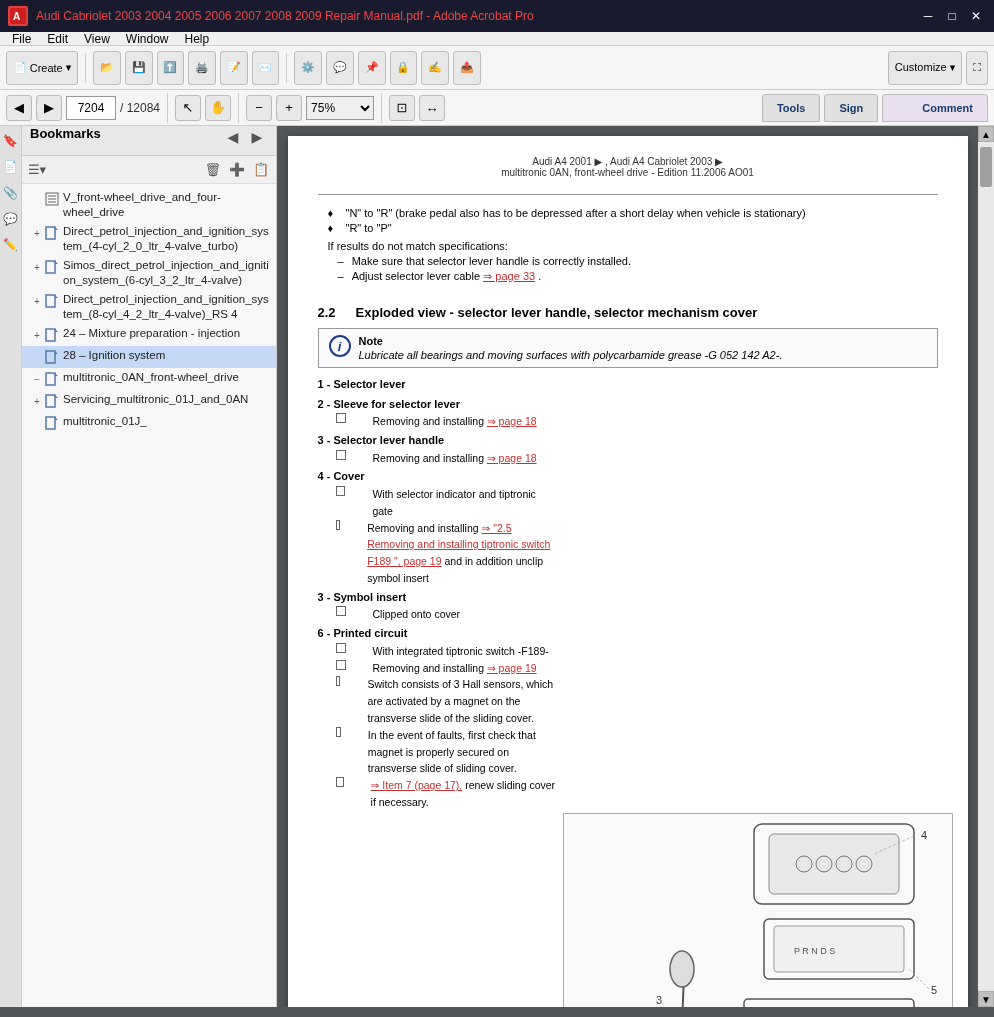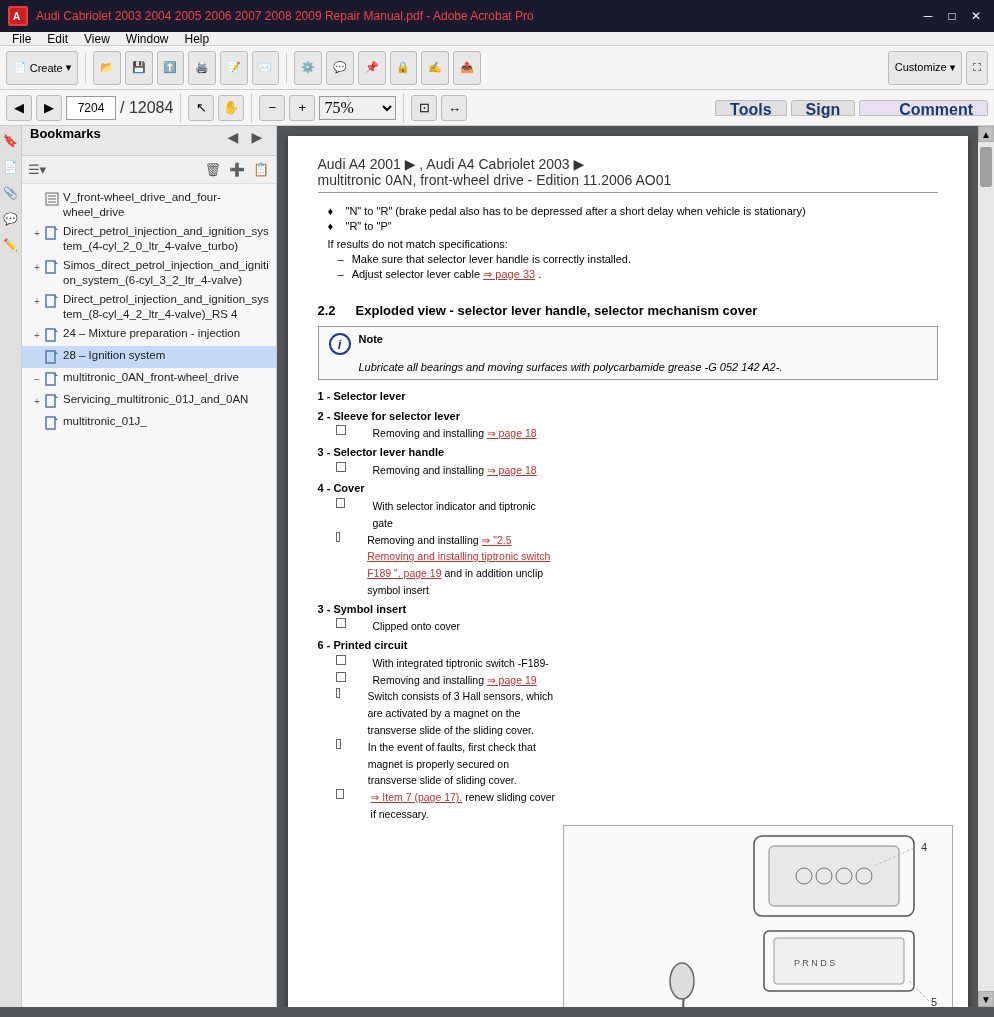--- a/index.html
+++ b/index.html
@@ -78,36 +78,35 @@
       cursor: pointer;
       display: flex; align-items: center; justify-content: center;
       font-size: 13px;
     }
     .page-input {
       width: 50px; height: 24px;
       border: 1px solid #999;
       text-align: center;
       font-size: 12px;
     }
-    .page-total { font-size: 16px; color: #333; }
+    .page-total { font-size: 12px; color: #333; }
     .zoom-select {
-      width: 77px; height: 24px;
+      width: 68px; height: 24px;
       border: 1px solid #999;
-      font-size: 16px;
-      font-family: Liberation Serif, serif;
+      font-size: 12px;
     }
     .nav-spacer { flex: 1; }
     .tab-btn {
-      height: 16px;
+      height: 28px;
       padding: 0 14px;
       background: #e0e0e0;
       border: 1px solid #bbb;
       border-radius: 3px 3px 0 0;
       cursor: pointer;
-      font-size: 16px;
+      font-size: 11px;
       font-weight: bold;
       color: #1a3a6e;
     }
     .tab-btn.comment { background: #e8e0f0; padding-left: 39px; }
 
     
     .main-layout {
       display: flex;
       height: calc(1017px - 32px - 24px - 44px - 36px);
     }
@@ -208,25 +207,25 @@
       width: 680px;
       min-height: 900px;
       box-shadow: 0 2px 8px rgba(0,0,0,0.4);
       padding: 20px 30px;
       position: relative;
       font-size: 11px;
     }
 
     
     .page-header {
-      text-align: left;
-      font-size: 14px;
+      text-align: center;
+      font-size: 10px;
       color: #333;
       border-bottom: 1px solid #999;
-      padding-bottom: 4px;
+      padding-bottom: 16px;
       margin-bottom: 12px;
     }
 
     
     .content-bullet {
       display: flex;
       gap: 8px;
       margin-bottom: 3px;
       padding-left: 10px;
     }
@@ -610,21 +609,21 @@
       </div>
 
       <div class="section-heading">
         <span>2.2</span>
         <span>Exploded view - selector lever handle, selector mechanism cover</span>
       </div>
 
       <div class="note-box">
         <div class="note-icon">i</div>
         <div>
-          <div style="font-weight:bold; font-size:11px; margin-bottom:16px;">Note</div>
+          <div style="font-weight:bold; font-size:11px; margin-bottom:2px;">Note</div>
           <div class="note-text">Lubricate all bearings and moving surfaces with polycarbamide grease -G 052 142 A2-.</div>
         </div>
       </div>
 
       <div class="clearfix">
         <div class="parts-list">
 
           <div class="part-entry">
             <span class="part-num">1 - Selector lever</span>
           </div>

